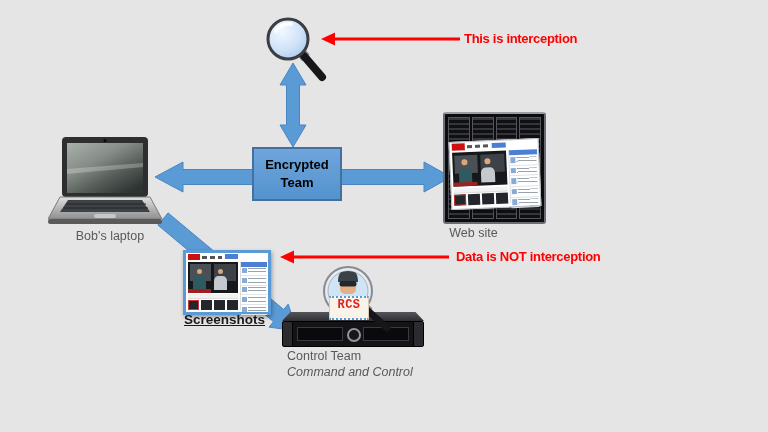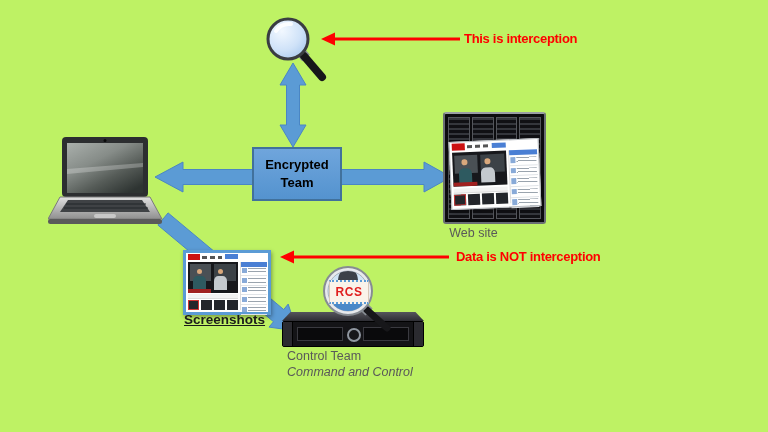--- a/index.html
+++ b/index.html
@@ -1,20 +1,20 @@
 <!DOCTYPE html>
 <html style="--arrow-blue: #5b9bd5; --arrow-blue-border: #4a86c4; --box-border: #41719c; --annotation-red: #ff0000; --label-gray: #595959; --label-black: #1a1a1a; --rcs-red: #e02020;"><head>
 <meta charset="utf-8">
 <style>
   :root{
     --arrow-blue:#5b9bd5; --arrow-blue-border:#4a86c4; --box-border:#41719c;
     --annotation-red:#ff0000; --label-gray:#595959; --label-black:#1a1a1a; --rcs-red:#e02020;
   }
   html,body{margin:0;padding:0;background:#fff;}
-  .canvas{position:relative;width:768px;height:432px;background:#bef264;overflow:hidden;
+  .canvas{position:relative;width:768px;height:432px;background:#e5e5e5;overflow:hidden;
           font-family:"Liberation Sans", sans-serif;}
   .abs{position:absolute;}
   svg{display:block;}
 
   
   .arrow-layer{left:0;top:0;z-index:1;}
   .blue-shape{fill:var(--arrow-blue);stroke:var(--arrow-blue-border);stroke-width:1;}
   .red-shape{fill:var(--annotation-red);}
 
   
@@ -77,23 +77,23 @@
   .ht-ear{position:absolute;top:0;bottom:0;width:9px;background:#2b2b30;}
   .ht-ear.l{left:0;border-right:1px solid #000;}
   .ht-ear.r{right:0;border-left:1px solid #000;}
   .ht-bay{position:absolute;top:5px;height:12px;background:#0a0a0c;border:1px solid #3a3a40;}
   .ht-bay.b1{left:14px;width:44px;}
   .ht-bay.b2{right:14px;width:44px;}
   .ht-emblem{position:absolute;left:50%;top:50%;width:10px;height:10px;margin:-6px 0 0 -6px;
         border:2px solid #9097a0;border-radius:50%;background:#17171a;}
 
   
-  .rcs-badge{left:329px;top:280px;width:40px;height:24px;z-index:5;box-sizing:border-box;
+  .rcs-badge{left:329px;top:296px;width:40px;height:24px;z-index:5;box-sizing:border-box;
         background:#faf3ea;border:1px solid #d8c8b8;border-top:2px dotted var(--arrow-blue);
-        border-bottom:2px dotted var(--arrow-blue);display:flex;align-items:center;justify-content:center;}
+        border-bottom:2px dotted var(--arrow-blue);display:flex;align-items:flex-start;justify-content:center;font-family:Liberation Mono, monospace;}
   .rcs-badge span{color:var(--rcs-red);font-weight:bold;font-size:12px;letter-spacing:0.5px;}
 
   .z2{z-index:2;} .z4{z-index:4;}
 </style>
 </head>
 <body>
 
 <div class="canvas">
 
   <svg class="abs arrow-layer" width="768" height="432" viewBox="0 0 768 432">
@@ -147,20 +147,21 @@
     <circle cx="57" cy="5.5" r="1.5" fill="#0a0a0a"></circle>
     <rect x="19" y="8" width="76" height="50" fill="url(#scr)"></rect>
     <path d="M19,34 L95,28 L95,32 L19,39 Z" fill="#ffffff" opacity="0.25"></path>
     <polygon points="12,62 102,62 114,84 0,84" fill="url(#deck)" stroke="#7a7a7a" stroke-width="1"></polygon>
     <polygon points="20,65 94,65 102,77 12,77" fill="#3f4245"></polygon>
     <line x1="18" y1="69" x2="98" y2="69" stroke="#23262a" stroke-width="1"></line>
     <line x1="16" y1="73" x2="100" y2="73" stroke="#23262a" stroke-width="1"></line>
     <rect x="46" y="79" width="22" height="4" rx="2" fill="#c8c8c8"></rect>
     <rect x="0" y="84" width="114" height="5" rx="2.5" fill="#5a5a5a"></rect>
   </svg>
+  <div class="abs gray-label" style="left:55px;top:229px;width:110px;text-align:center;">Bob's laptop</div>
 
   <div class="abs rack">
     <div class="col"></div>
     <div class="col"></div>
     <div class="col"></div>
     <div class="col"></div>
   </div>
 
   <div class="abs cnn-page website-cnn">
     <div class="cnn-hdr">

